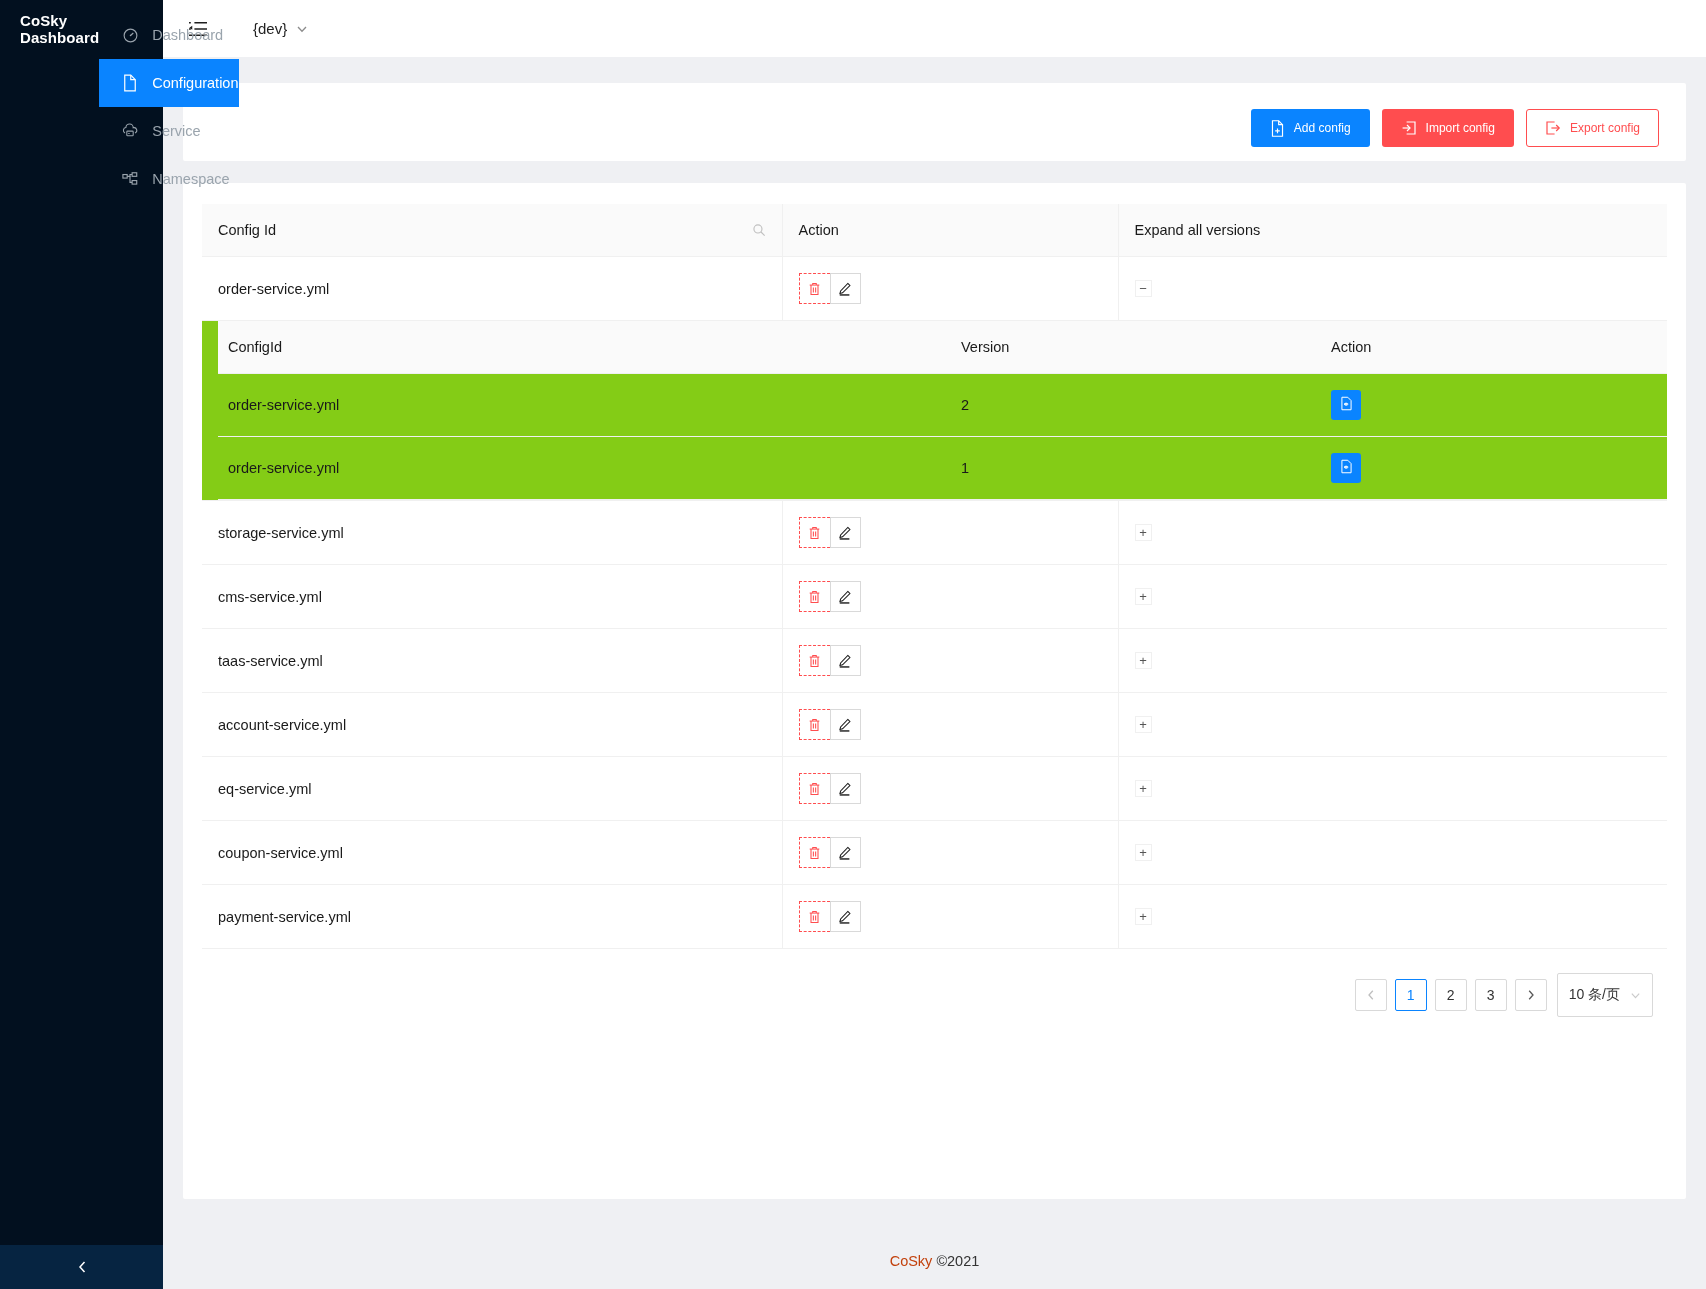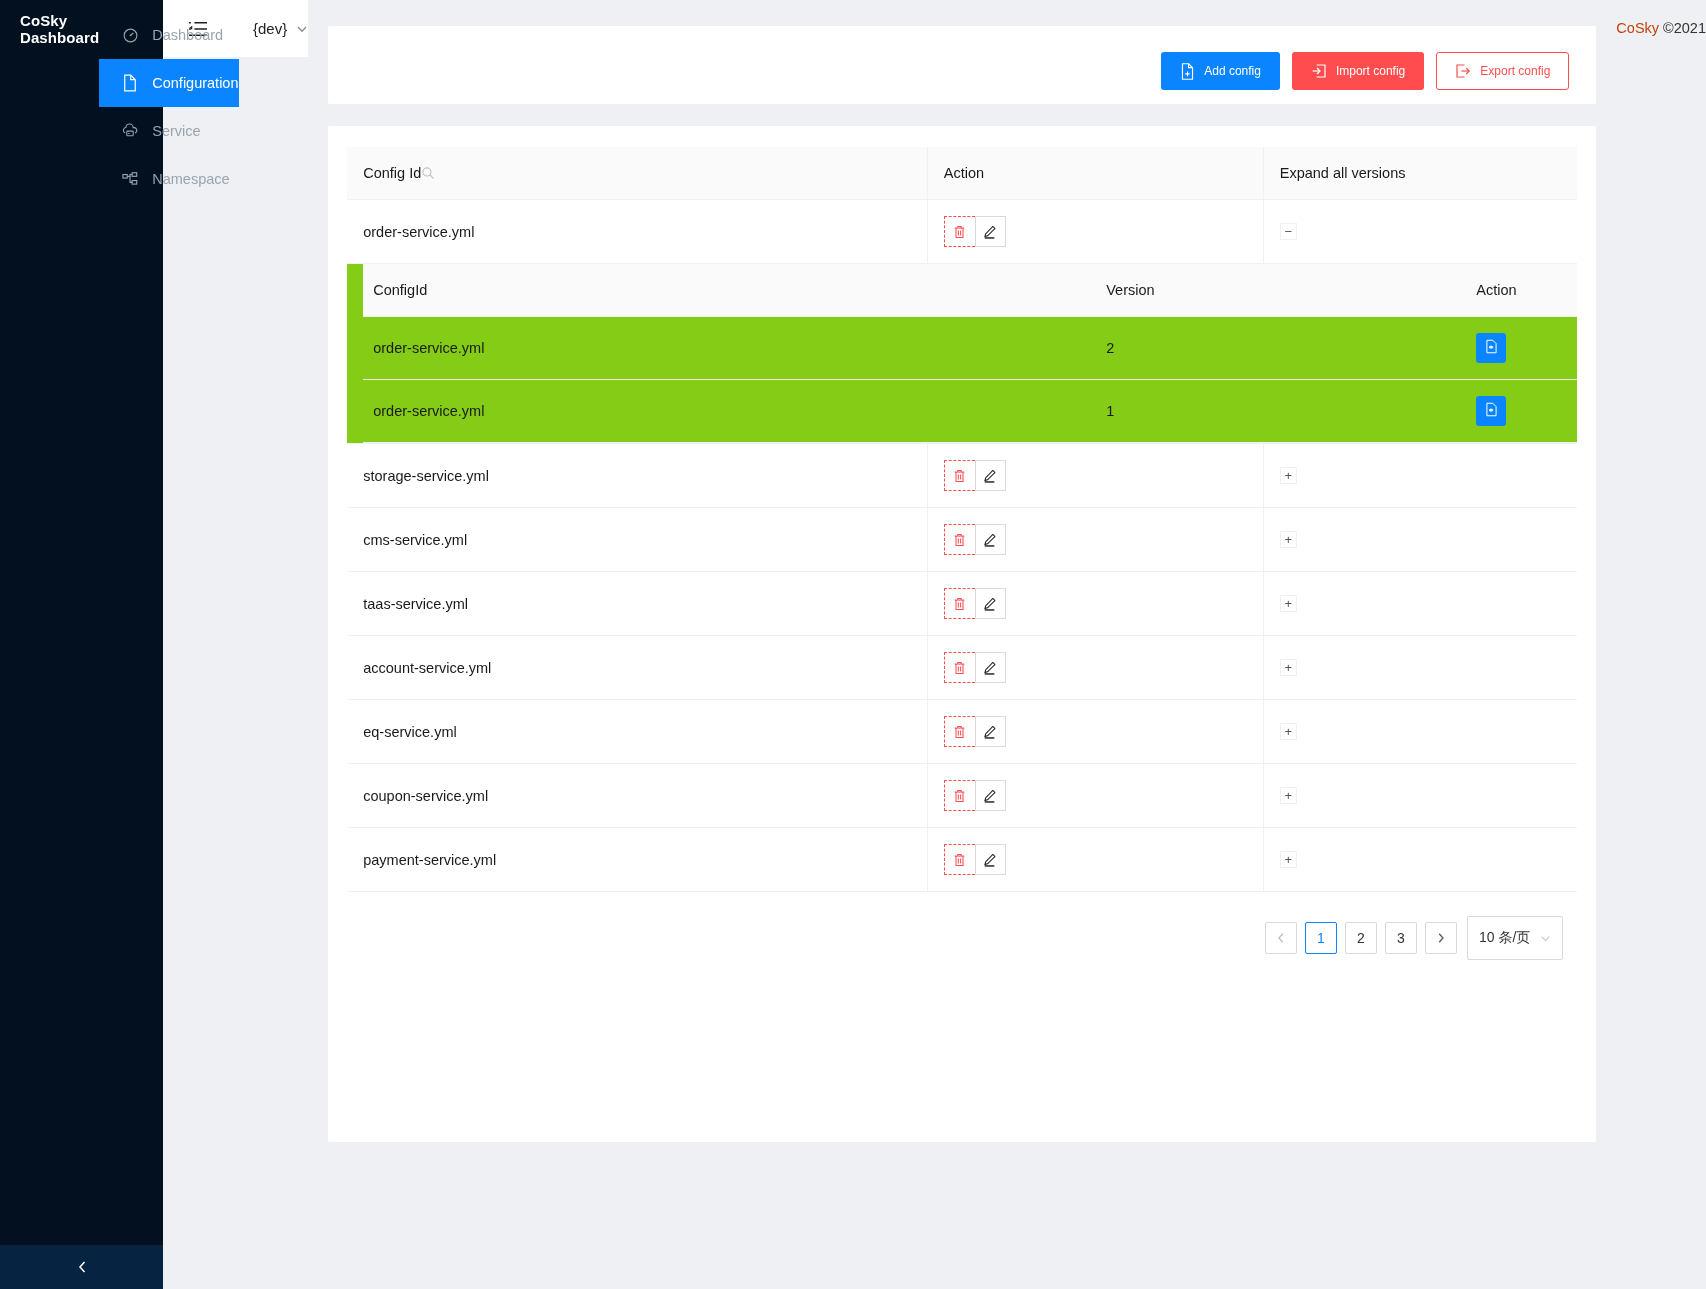--- a/index.html
+++ b/index.html
@@ -57,21 +57,21 @@
     background: #062441;
     display: flex; align-items: center; justify-content: center;
     cursor: pointer;
   }
   .collapse-bar svg { display:block; }
 
   
   .main {
     flex: 1 1 auto;
     display: flex;
-    flex-direction: row;
+    flex-direction: column;
     min-width: 0;
     background: #eff0f3;
   }
   .topbar {
     height: 57px;
     background: #ffffff;
     display: flex;
     align-items: center;
     padding-left: 22px;
     flex: 0 0 57px;
@@ -143,21 +143,21 @@
   table.cfg td {
     font-size: 14.5px;
     color: #1a1a1a;
     padding: 16px;
     border-bottom: 1px solid #f0f0f0;
     vertical-align: middle;
   }
   .col-cfgid { width: 580px; }
   .col-action { width: 336px; }
   .col-expand { width: auto; }
-  .th-inner { display: flex; align-items: center; }
+  .th-inner { display: flex; align-items: center; justify-content: space-between; }
   .search-icon { opacity: .35; cursor: pointer; display:flex; }
 
   td.bordered, th.bordered { border-right: 1px solid #f0f0f0; }
 
   .act-group { display: inline-flex; }
   .act-btn {
     width: 31px; height: 31px;
     display: inline-flex; align-items: center; justify-content: center;
     background: #fff;
     cursor: pointer;

